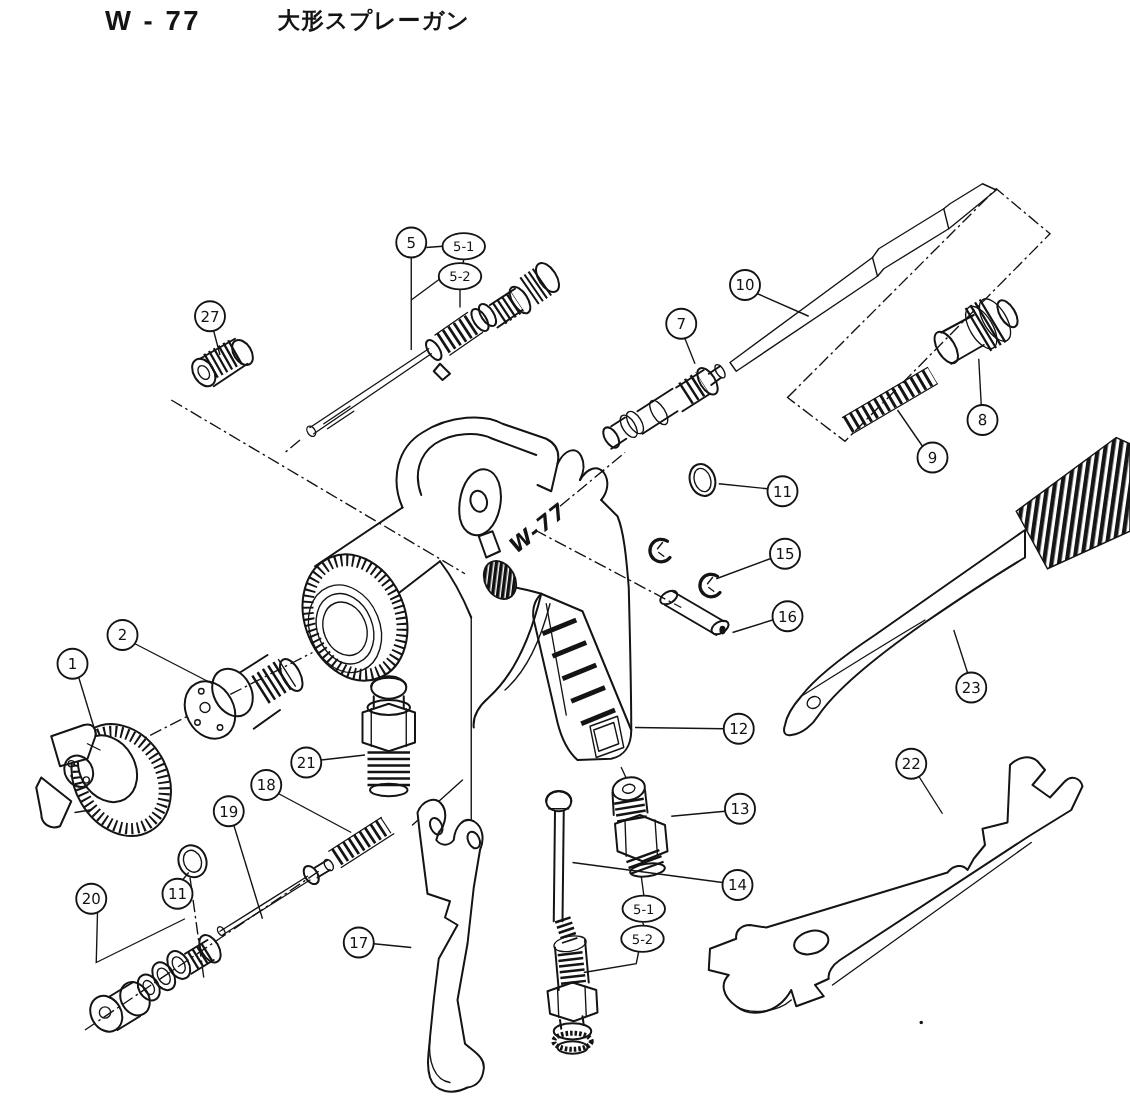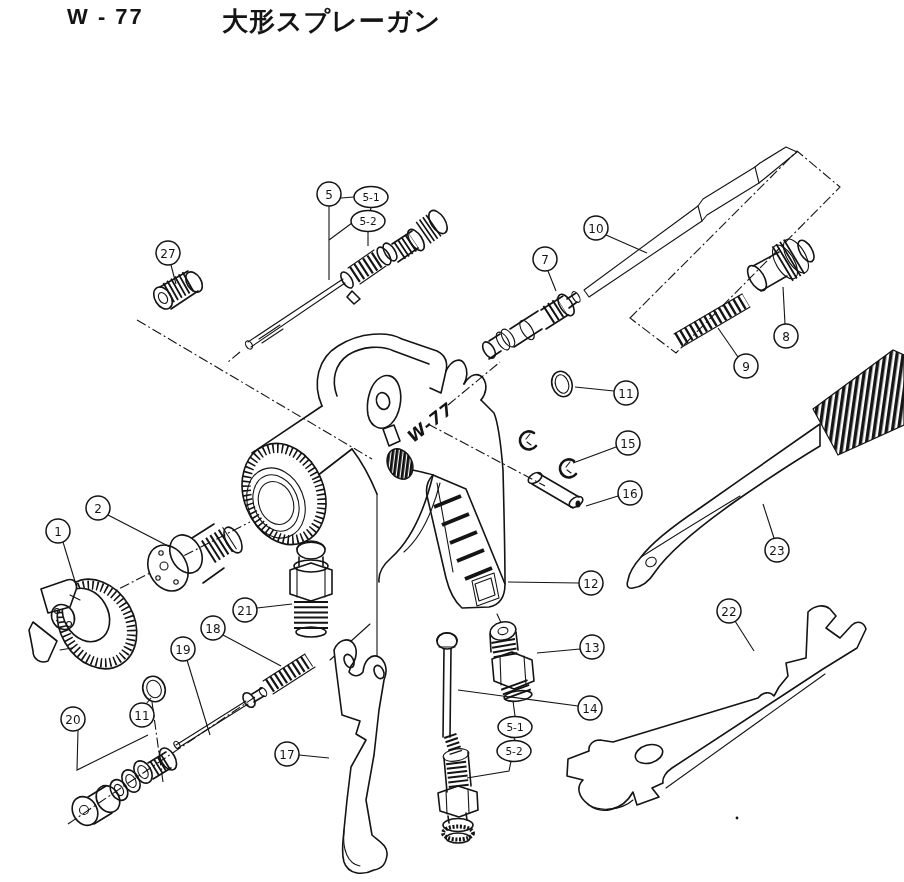--- a/index.html
+++ b/index.html
@@ -1,21 +1,21 @@
 <!DOCTYPE html>
 <html style="--ink: #141414; --bg: #ffffff;"><head>
 <meta charset="utf-8">
 <style>
   :root { --ink:#141414; --bg:#ffffff; }
   html,body { margin:0; padding:0; background:var(--bg); }
   #page { position:relative; width:904px; height:882px; background:var(--bg); overflow:hidden;
           font-family:"Liberation Sans", sans-serif; }
   .title { position:absolute; top:4px; color:var(--ink); font-weight:bold; white-space:nowrap; }
-  #model-title { left:67px; font-size:22px; letter-spacing:2px; }
-  #product-title { left:222px; font-size:26px; letter-spacing:1px; }
+  #model-title { left:84px; font-size:22px; letter-spacing:2px; }
+  #product-title { left:222px; font-size:18px; letter-spacing:1px; }
   svg { position:absolute; left:0; top:0; }
   .ln   { fill:none; stroke:var(--ink); stroke-width:1.6; stroke-linecap:round; stroke-linejoin:round; }
   .thin { fill:none; stroke:var(--ink); stroke-width:1.1; stroke-linecap:round; stroke-linejoin:round; }
   .thk  { fill:none; stroke:var(--ink); stroke-width:2.6; stroke-linecap:round; }
   .wht  { fill:#ffffff; stroke:var(--ink); stroke-width:1.6; stroke-linejoin:round; }
   .band { fill:none; stroke:var(--ink); stroke-linecap:butt; }
   .dd   { fill:none; stroke:var(--ink); stroke-width:1.1; stroke-dasharray:10 3 2 3; }
   .leader { fill:none; stroke:var(--ink); stroke-width:1.1; }
   .bubble { fill:#ffffff; stroke:var(--ink); stroke-width:1.5; }
   .bubble-label { font-family:"DejaVu Sans", sans-serif; font-size:12px; fill:var(--ink);

